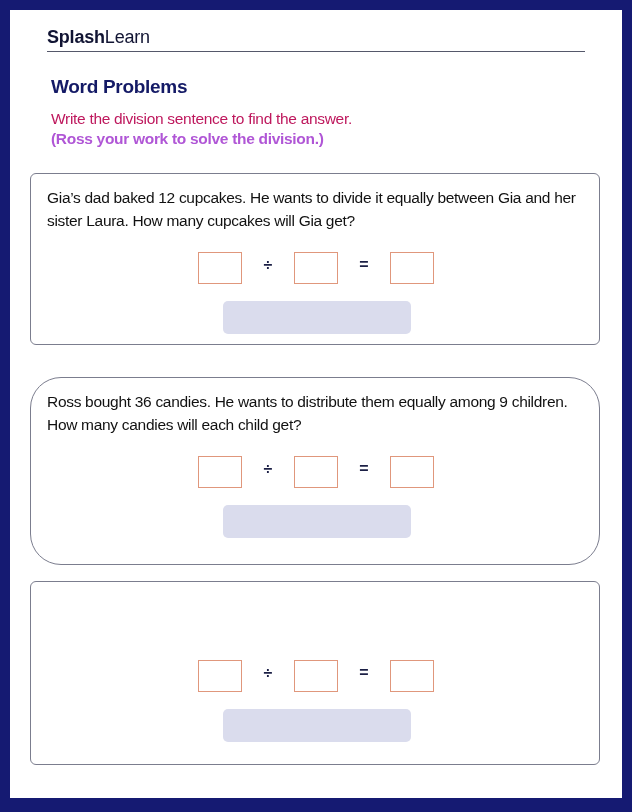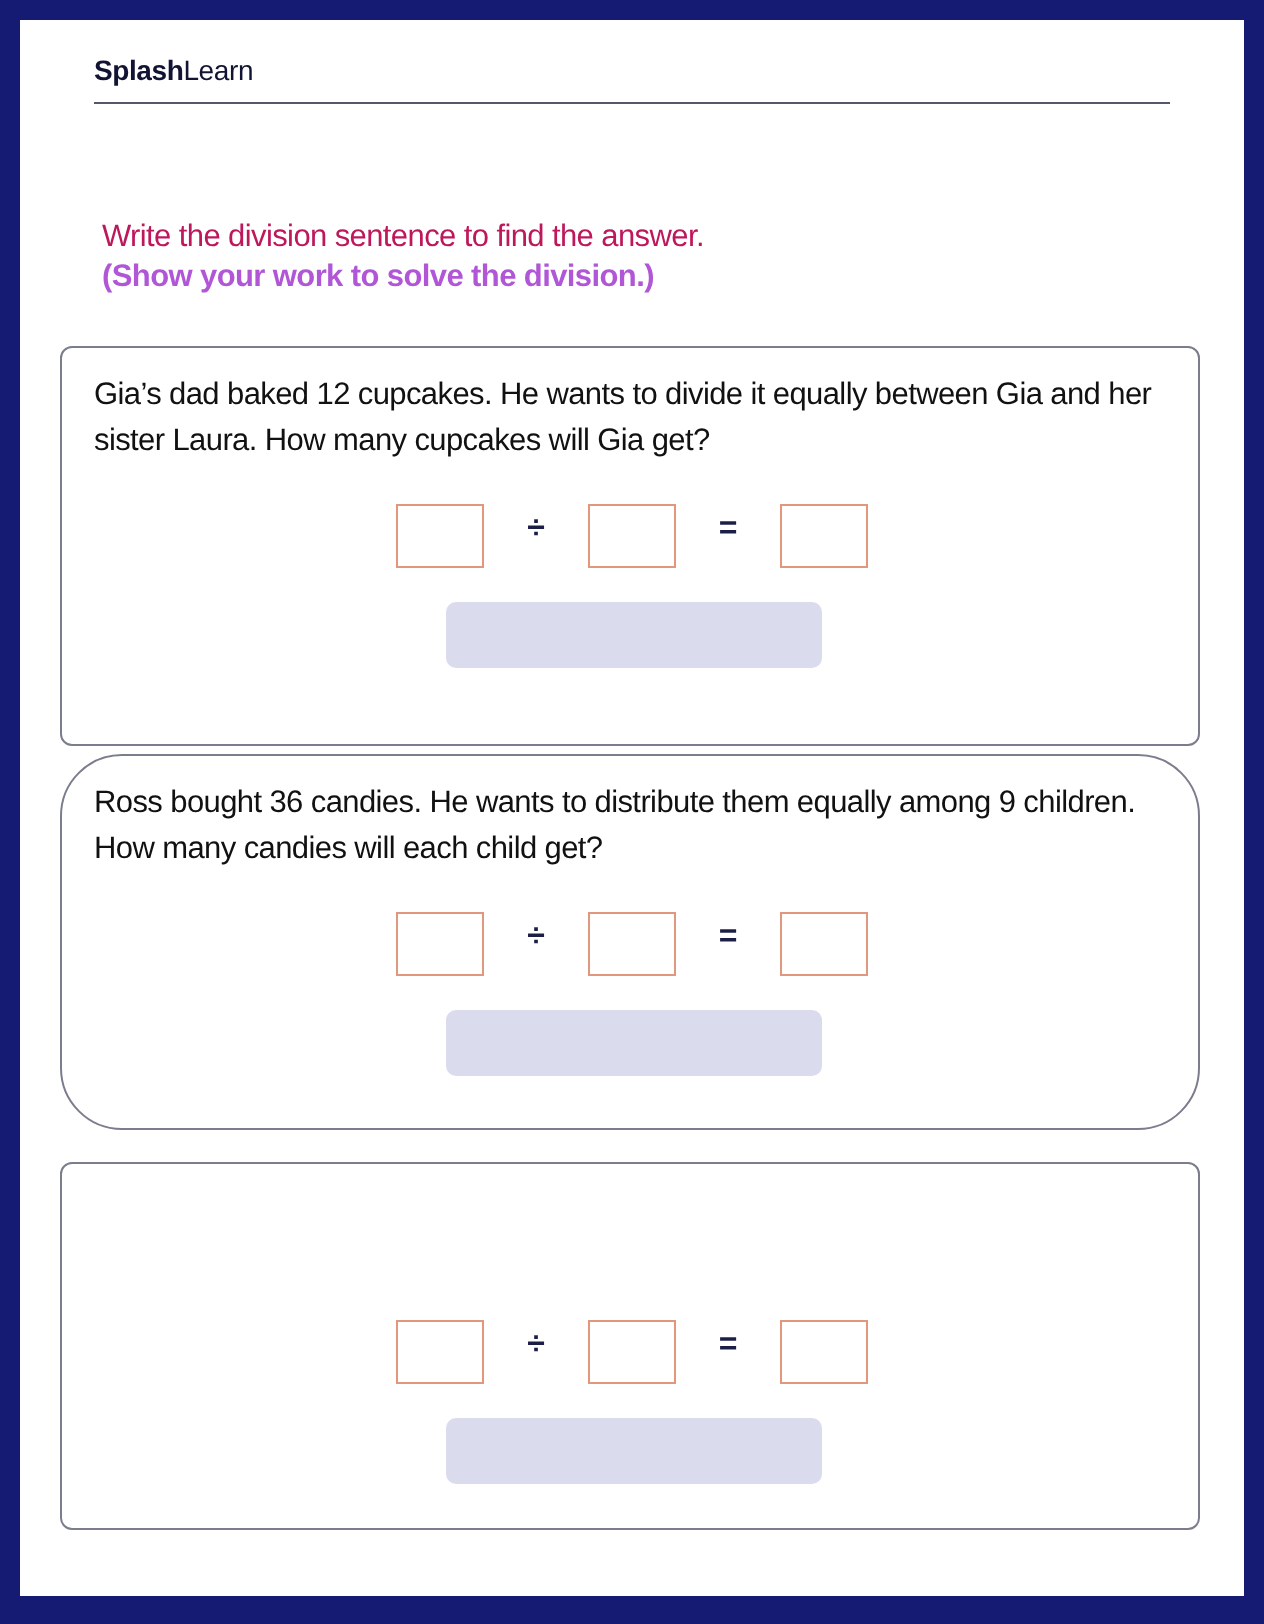--- a/index.html
+++ b/index.html
@@ -12,21 +12,21 @@
   }
   .page {
     position: absolute;
     left: 10px; top: 10px;
     width: 612px; height: 788px;
     background: #ffffff;
   }
   .logo {
     position: absolute;
     left: 37px; top: 17px;
-    font-size: 14px;
+    font-size: 18px;
     color: #111433;
     letter-spacing: -0.2px;
   }
   .logo .bold { font-weight: bold; }
   .header-rule {
     position: absolute;
     left: 37px; top: 41px;
     width: 538px; height: 1px;
     background: #55586a;
   }
@@ -103,24 +103,25 @@
   }
 </style>
 </head>
 <body>
 
 <div class="page">
 
   <div class="logo"><span class="bold">Splash</span><span>Learn</span></div>
   <div class="header-rule"></div>
 
+  <div class="title">Word Problems</div>
   <div class="instruction">Write the division sentence to find the answer.</div>
-  <div class="note">(Show your work to solve the division.)</div>
+  <div class="note">(Ross your work to solve the division.)</div>
 
-  <div class="card" style="top:163px; height:200px;">
+  <div class="card" style="top:163px; height:172px;">
     <div class="card-text">Gia’s dad baked 12 cupcakes. He wants to divide it equally between Gia and her sister Laura. How many cupcakes will Gia get?</div>
     <div class="eq" style="top:78px;">
       <div class="box" style="left:0;"></div>
       <div class="op" style="left:60px;">÷</div>
       <div class="box" style="left:96px;"></div>
       <div class="op" style="left:156px;">=</div>
       <div class="box" style="left:192px;"></div>
     </div>
     <div class="answer-bar" style="top:127px;"></div>
   </div>

